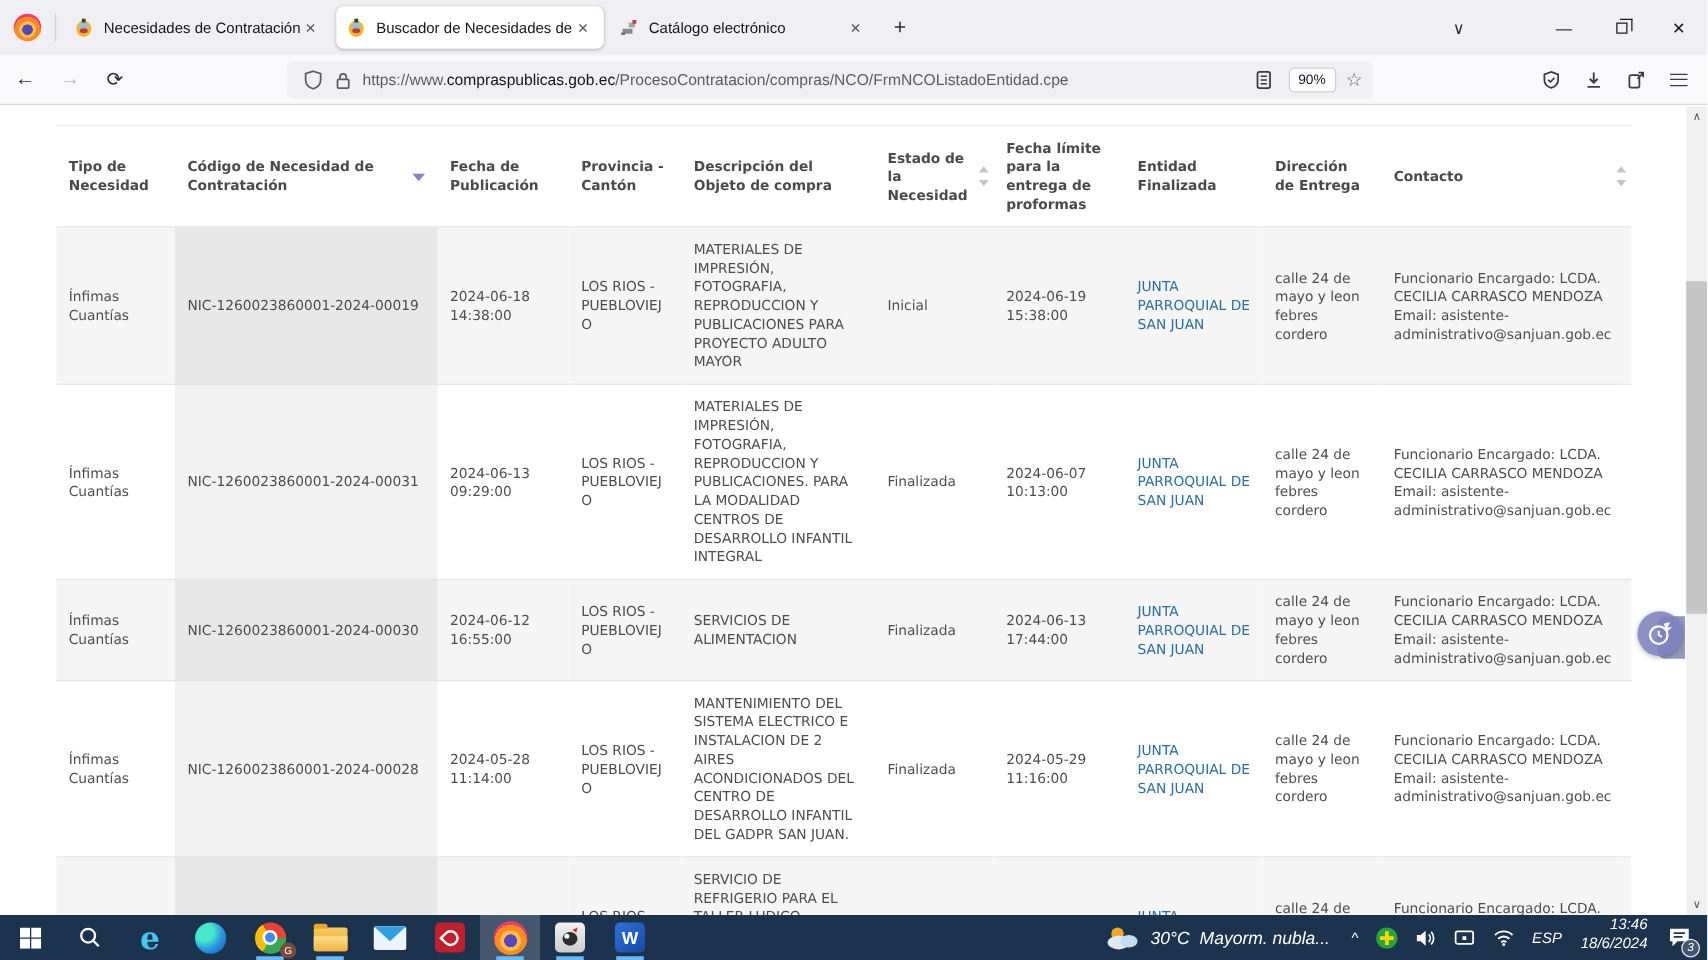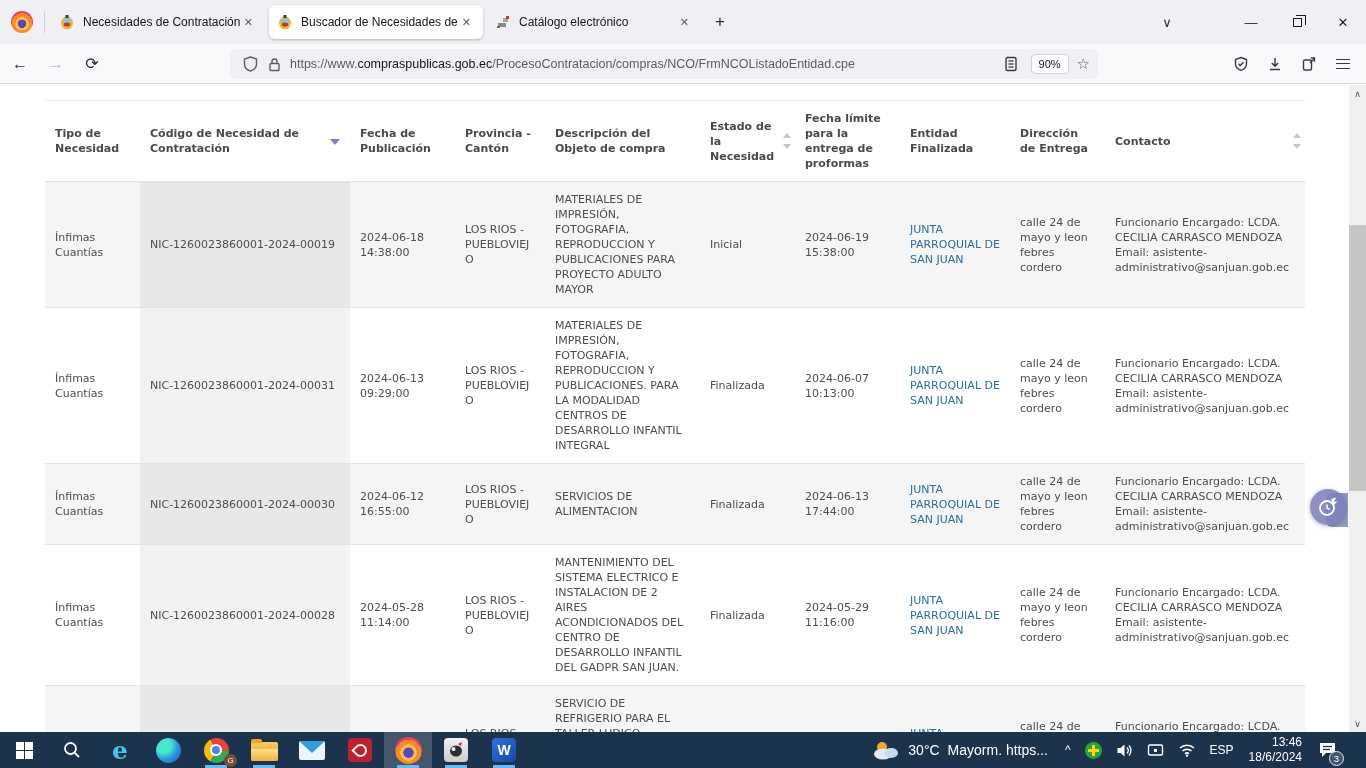--- a/index.html
+++ b/index.html
@@ -71,21 +71,21 @@
   .sb-arrow { position:absolute; left:0; width:17px; height:17px; display:flex; align-items:center; justify-content:center; font-size:9px; color:#505050; cursor:pointer; }
   .sb-up { top:0; } .sb-dn { bottom:0; }
   .sb-thumb { position:absolute; left:0; top:140px; width:17px; height:266px; background:#c6c6c6; cursor:pointer; }
 
   
   .taskbar { position:absolute; left:0; right:0; bottom:0; height:36px; background:#1c334d; display:flex; align-items:stretch; color:#fff; }
   .tb-left { display:flex; align-items:stretch; }
   .tb-btn { position:relative; width:48px; display:flex; align-items:center; justify-content:center; cursor:pointer; }
   .tb-btn.running::after { content:""; position:absolute; bottom:0; left:13px; width:22px; height:3px; background:#6cb8f2; }
   .tb-btn.active-app { background:rgba(255,255,255,0.18); }
-  .tb-right { margin-left:auto; display:flex; align-items:center; padding-right:16px; }
+  .tb-right { margin-left:auto; display:flex; padding-right:0;font-style:italic; }
   .tray-item { display:flex; align-items:center; justify-content:center; padding:0 7px; height:100%; cursor:pointer; font-size:12px; }
   .weather-btn { display:flex; align-items:center; gap:8px; padding:0 10px; font-size:14px; cursor:pointer; }
   .clockblock { text-align:right; font-size:12px; line-height:15px; padding:0 8px; cursor:pointer; }
   .notif { position:relative; padding:0 12px 0 8px; }
   .notif-badge { position:absolute; right:6px; bottom:2px; width:15px; height:15px; border-radius:50%; background:#42566b; border:1px solid #dfe6ee; font-size:9.5px; display:flex; align-items:center; justify-content:center; color:#fff; }
 
   
   .icon-ie { color:#45c6f2; font-size:25px; font-weight:bold; font-family:"DejaVu Serif", serif; line-height:1; }
   .icon-edge { width:25px; height:25px; border-radius:50%; background:radial-gradient(circle at 30% 30%, #45e8c8 0 30%, #2a9be0 55%, #1b50b8); }
   .icon-chrome { position:relative; width:25px; height:25px; border-radius:50%;
@@ -402,21 +402,21 @@
     </div>
 
     <div class="tb-right">
       <div class="weather-btn">
         <svg width="30" height="22" viewBox="0 0 30 22">
           <circle cx="12" cy="8" r="5" fill="#f6a623"></circle>
           <ellipse cx="13" cy="15" rx="9" ry="5.5" fill="#dfeaf5"></ellipse>
           <ellipse cx="21" cy="14" rx="7" ry="5" fill="#c7dcf0"></ellipse>
         </svg>
         <span>30°C</span>
-        <span>Mayorm. https...</span>
+        <span>Mayorm. nubla...</span>
       </div>
       <div class="tray-item">^</div>
       <div class="tray-item">
           <span class="icon-green"></span>
         </div>
       <div class="tray-item">
         <svg width="17" height="15" viewBox="0 0 17 15">
             <path d="M1.5 5h3l4-3.5v12L4.5 10h-3z" fill="#fff"></path>
             <path d="M11 4.5a4.5 4.5 0 010 6M13 2.5a7.5 7.5 0 010 10" fill="none" stroke="#fff" stroke-width="1.3"></path>
           </svg>

